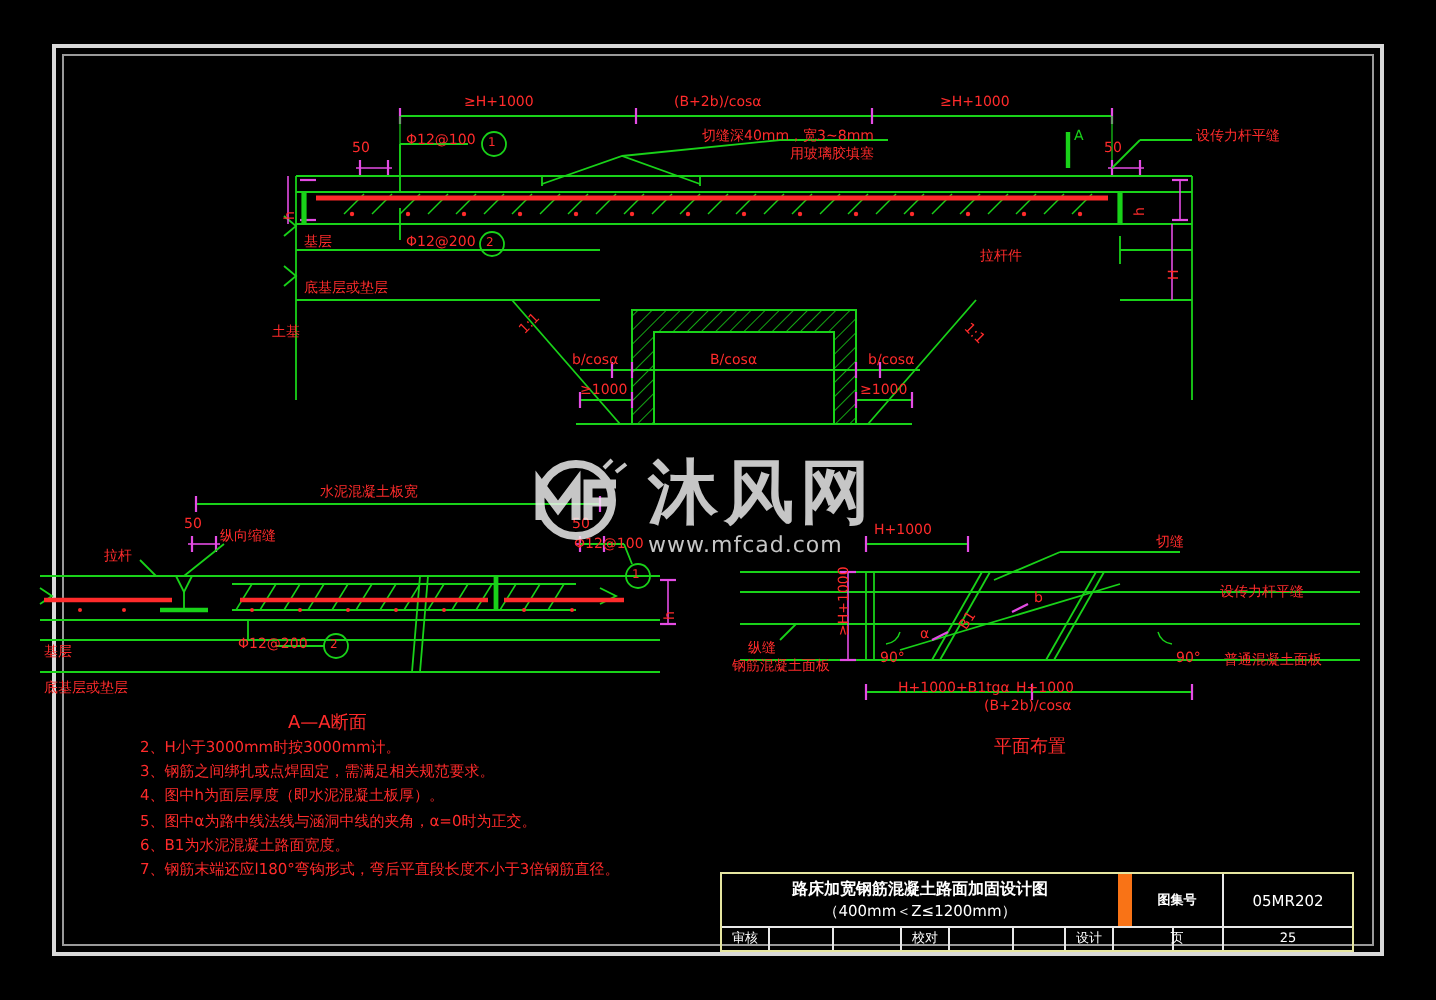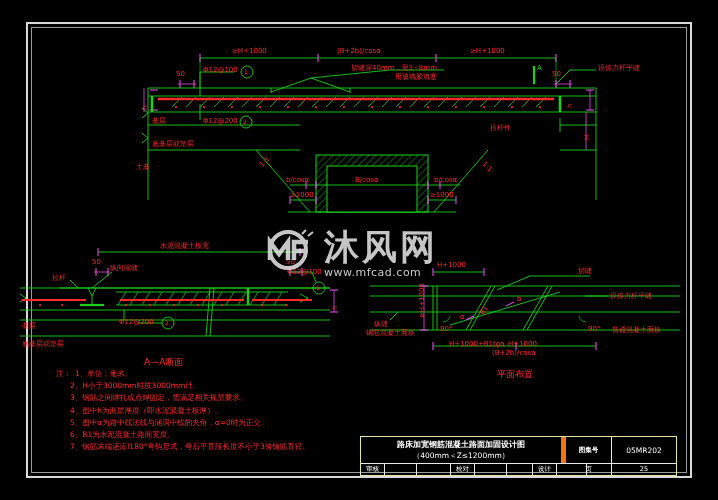--- a/index.html
+++ b/index.html
@@ -34,21 +34,21 @@
   
   #titleblock{position:absolute;left:360px;top:436px;width:317px;height:40px;
               border:1px solid #e6e6a0;box-sizing:border-box;}
   #tb-top{position:absolute;left:0;top:0;right:0;height:26px;}
   #tb-bot{position:absolute;left:0;top:26px;right:0;bottom:0;}
   .tbcell{position:absolute;box-sizing:border-box;border-right:1px solid #e8e8e8;
           color:#fff;font-size:6.5px;display:flex;align-items:center;
           justify-content:center;height:100%;top:0;overflow:hidden;}
   .tbcell:last-child{border-right:none;}
   #tb-title{position:absolute;left:0;top:0;width:205px;height:26px;
-            border-right:5px solid #f97316;box-sizing:border-box;
+            border-right:7px solid #f97316;box-sizing:border-box;
             display:flex;flex-direction:column;align-items:center;
             justify-content:center;color:#fff;text-align:center;}
   #tb-title .l1{font-size:8px;font-weight:bold;line-height:11px;}
   #tb-title .l2{font-size:7.5px;line-height:11px;}
   #tb-hr{position:absolute;left:0;top:26px;width:100%;height:1px;background:#e8e8e8;}
 
   
   #wm{position:absolute;left:262px;top:228px;width:210px;height:56px;
       opacity:.82;pointer-events:none;}
   #wm .mf{position:absolute;left:0;top:2px;width:56px;height:40px;}
@@ -433,23 +433,20 @@
     <div class="t" style="left:508px;top:340px;">H+1000</div>
     <div class="t" style="left:492px;top:349px;">(B+2b)/cosα</div>
     <div class="t rot90" style="left:418px;top:318px;">≥H+1000</div>
     <div class="t rot60" style="left:478px;top:312px;">B1</div>
     <div class="t" style="left:517px;top:295px;">b</div>
     <div class="t" style="left:460px;top:313px;">α</div>
     <div class="t" style="left:497px;top:370px;font-size:9px;">平面布置</div>
   </div>
 
   <div id="notes">
-    <div class="nl head">
-      <span>注：</span><span style="margin-left:4px">1、单位：毫米。</span>
-    </div>
     <div class="nl ind">2、H小于3000mm时按3000mm计。</div>
     <div class="nl ind">3、钢筋之间绑扎或点焊固定，需满足相关规范要求。</div>
     <div class="nl ind">4、图中h为面层厚度（即水泥混凝土板厚）。</div>
     <div class="nl ind">5、图中α为路中线法线与涵洞中线的夹角，α=0时为正交。</div>
     <div class="nl ind">6、B1为水泥混凝土路面宽度。</div>
     <div class="nl ind">7、钢筋末端还应l180°弯钩形式，弯后平直段长度不小于3倍钢筋直径。</div>
   </div>
 
   <div id="titleblock">
     <div id="tb-top">

